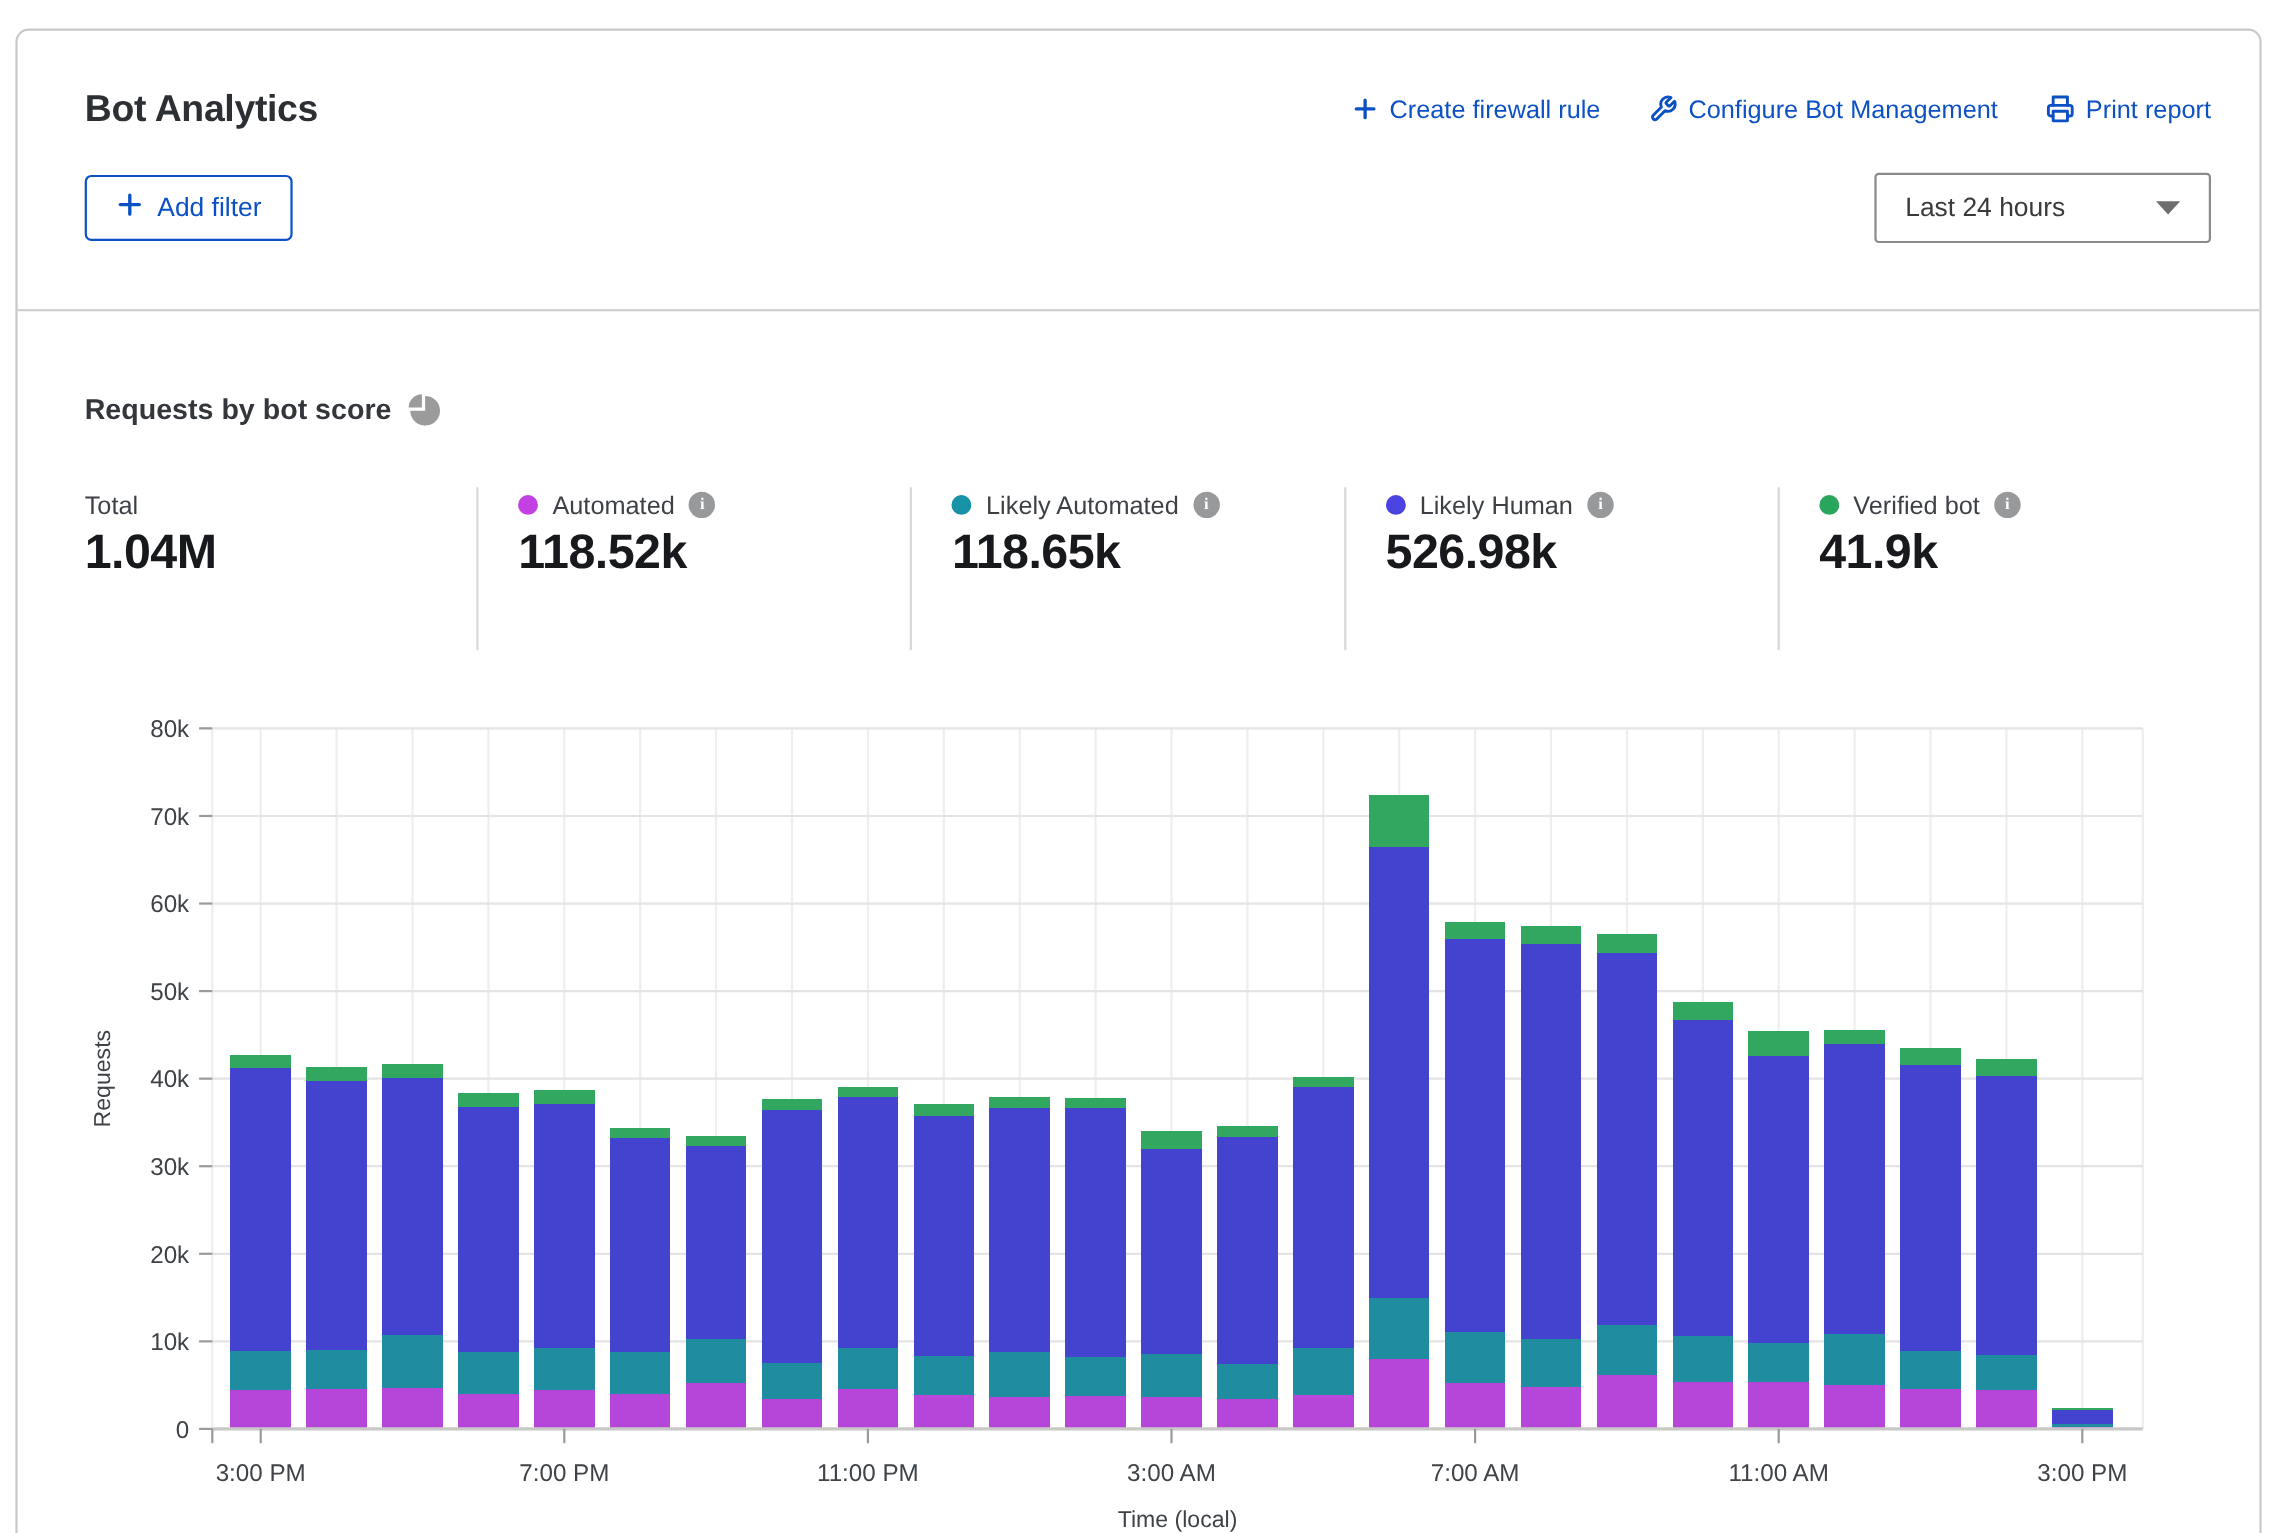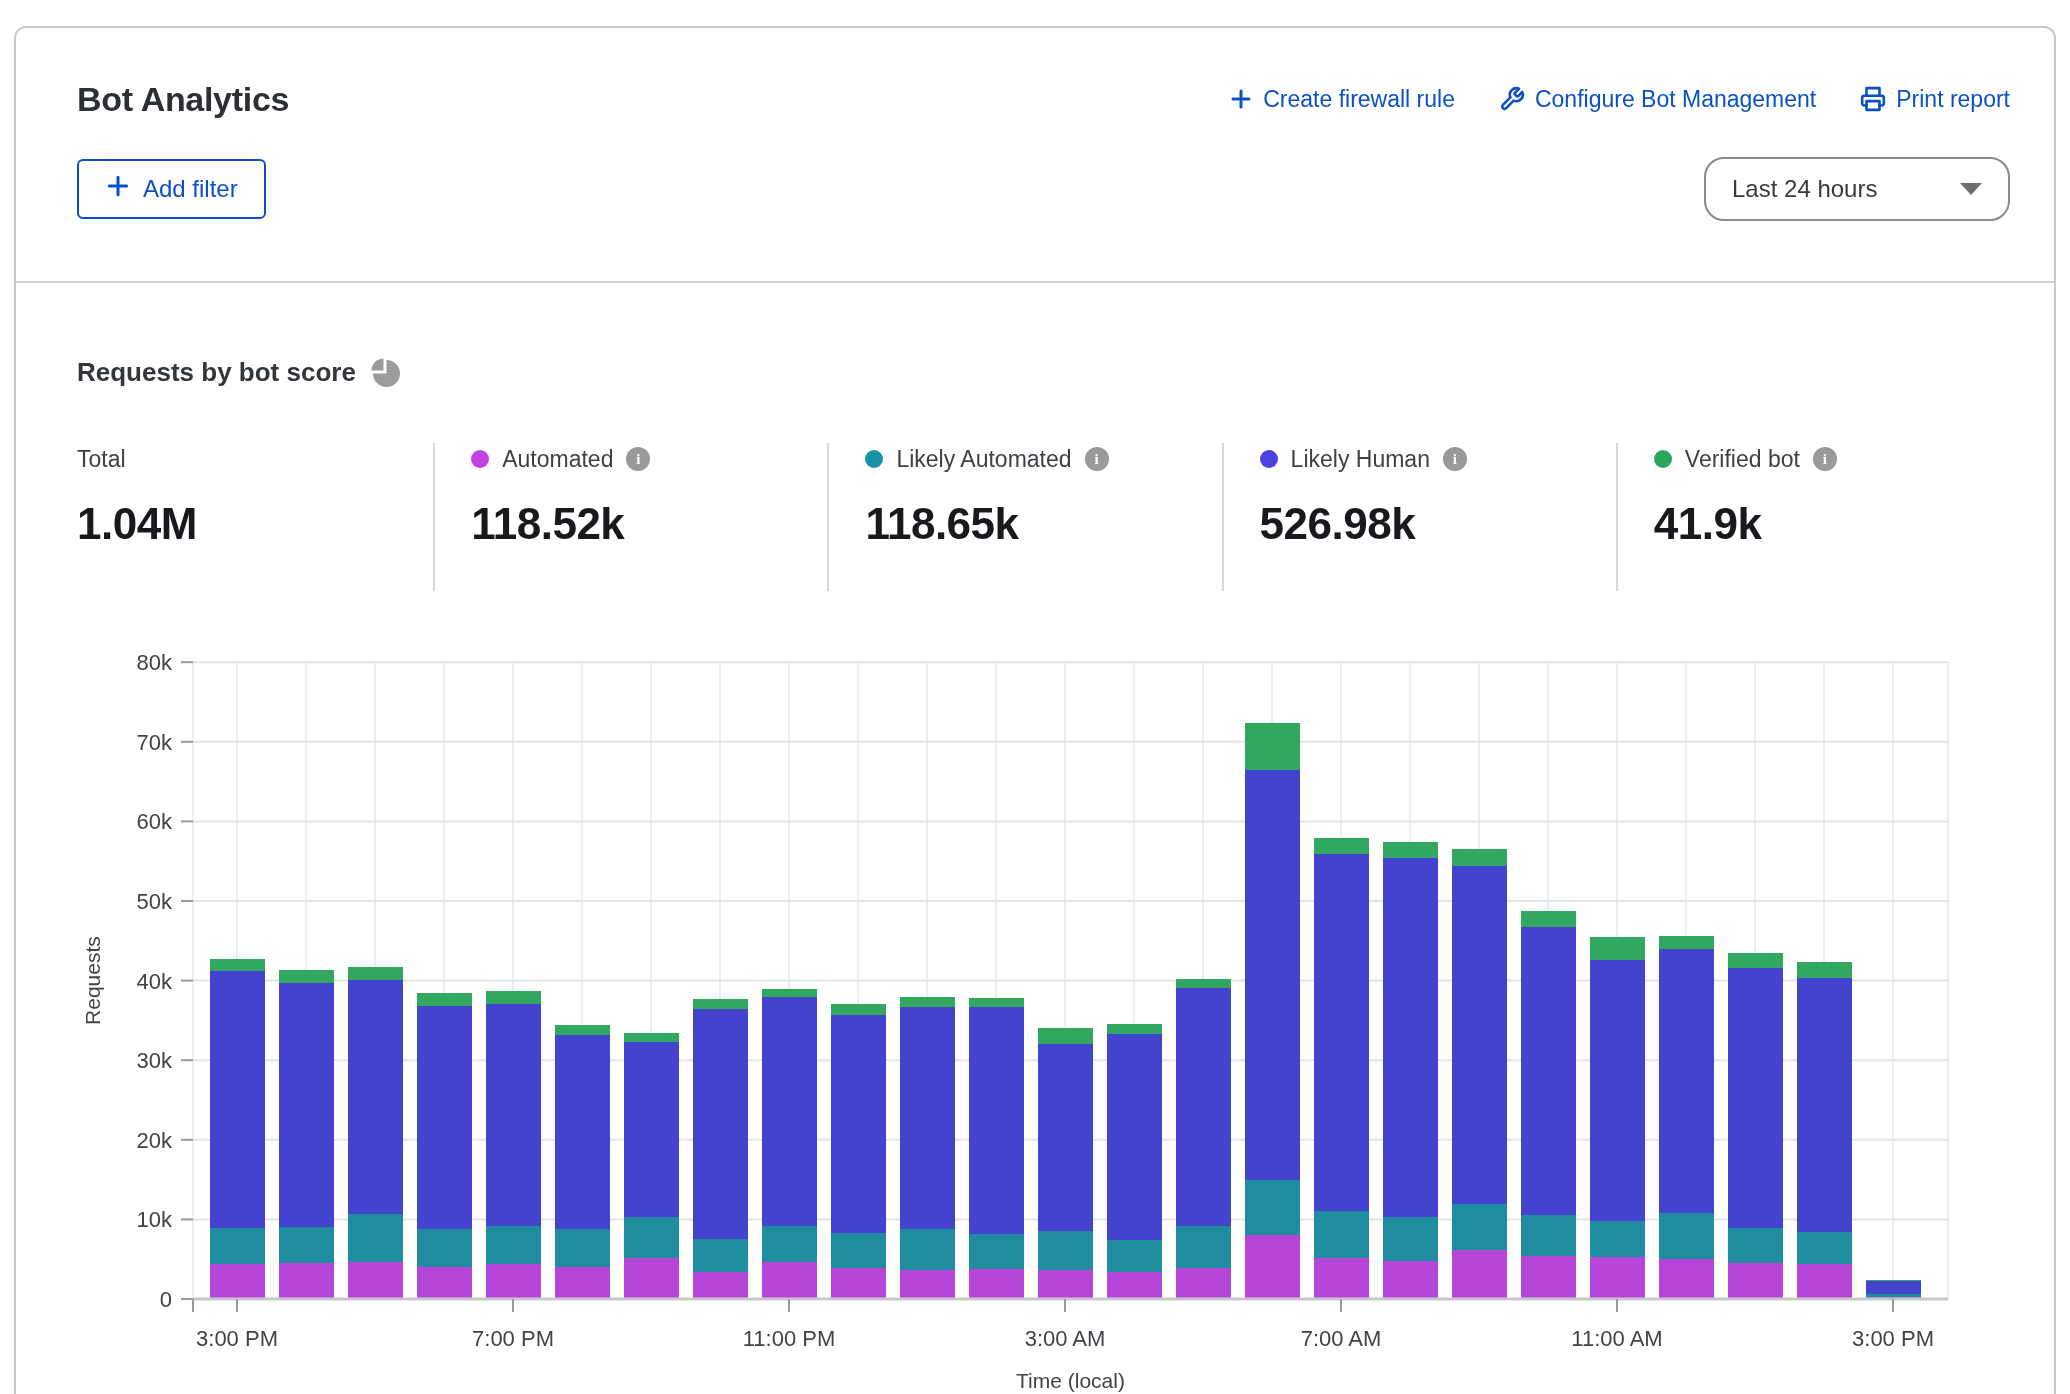--- a/index.html
+++ b/index.html
@@ -11,37 +11,37 @@
   .hrow1{display:flex;justify-content:space-between;align-items:center;height:46px;margin-bottom:34px;}
   .page-title{font-size:34px;font-weight:700;color:#2c2f33;letter-spacing:-.3px;}
   .actions{display:flex;align-items:center;gap:44px;justify-content:center;}
   .action-link{display:flex;align-items:center;gap:10px;color:#0b51c4;font-size:23px;cursor:pointer;text-decoration:none;}
   .action-link svg{display:block;}
   .hrow2{display:flex;justify-content:space-between;align-items:center;height:66px;}
   .add-filter-btn{display:flex;align-items:center;gap:12px;height:60px;padding:0 26px;background:#fff;
       border:2px solid #0b51c4;border-radius:6px;color:#0b51c4;font-size:24px;font-weight:500;cursor:pointer;
       font-family:"Liberation Sans",sans-serif;}
   .select-box{display:flex;align-items:center;justify-content:space-between;width:306px;height:64px;box-sizing:border-box;
-      border:2px solid #8a8a8a;border-radius:20px;padding:0 26px;cursor:pointer;background:#fff;}
+      border:2px solid #8a8a8a;border-radius:4px;padding:0 26px;cursor:pointer;background:#fff;}
   .select-box .value{font-size:24px;color:#3a3a3a;}
   .caret{width:0;height:0;border-left:11px solid transparent;border-right:11px solid transparent;border-top:12px solid #6e6e6e;}
   
   .card-body{padding:0 44px 0 61px;}
   .section-heading{display:flex;align-items:flex-start;gap:14px;margin-top:74px;height:38px;}
   .section-heading .txt{font-size:26px;font-weight:700;color:#33373b;}
   .stats{display:flex;margin-top:48px;height:148px;}
   .stat{width:400px;box-sizing:border-box;}
   .stat + .stat{border-left:2px solid #d8d8d8;padding-left:36px;}
   .stat:first-child{width:362px;}
   .stat-label-row{display:flex;align-items:center;gap:13px;height:32px;}
   .stat-label{font-size:23px;color:#3d4146;}
   .stat-dot{width:18px;height:18px;border-radius:50%;flex:0 0 auto;}
   .info-icon{width:24px;height:24px;border-radius:50%;background:#97999b;color:#fff;display:flex;align-items:center;
       justify-content:center;font-size:15px;font-weight:700;font-family:"Liberation Serif",serif;cursor:pointer;}
-  .stat-value{margin-top:24px;font-size:44px;font-weight:700;color:#17191c;letter-spacing:-.5px;}
+  .stat-value{margin-top:2px;font-size:44px;font-weight:700;color:#17191c;letter-spacing:-.5px;}
   
   #chart-svg{position:absolute;left:0;top:628px;}
   #chart-svg text{font-family:"Liberation Sans",sans-serif;fill:#3f4348;}
   .ytick-label{font-size:22px;}
   .xtick-label{font-size:22px;}
   .axis-title{font-size:21px;}
 </style>
 </head>
 <body>
 

